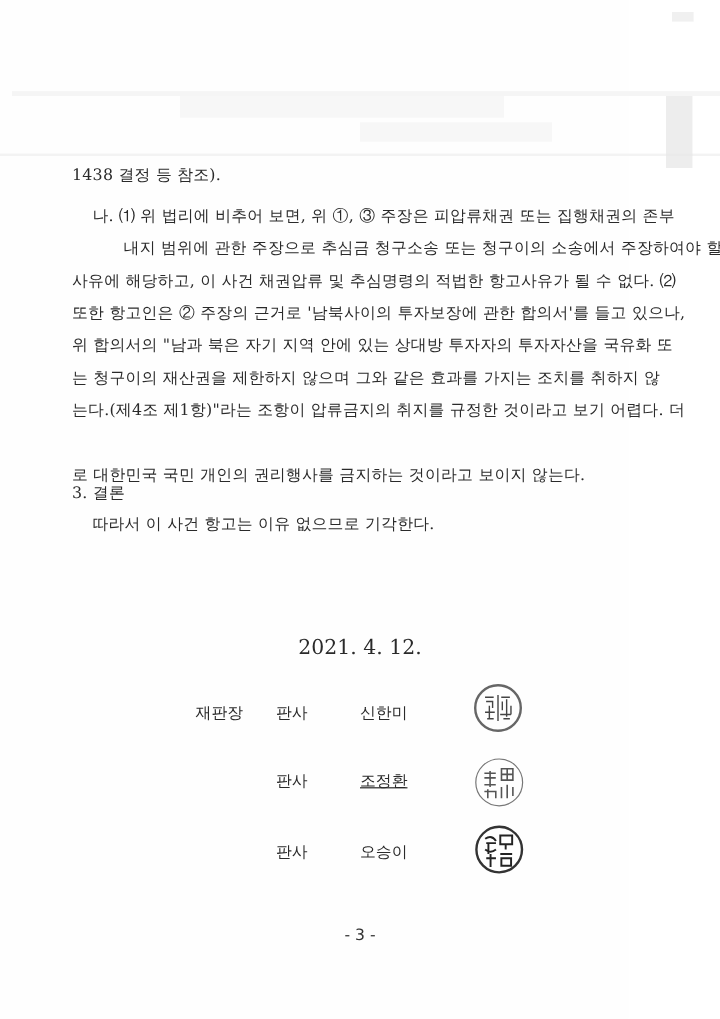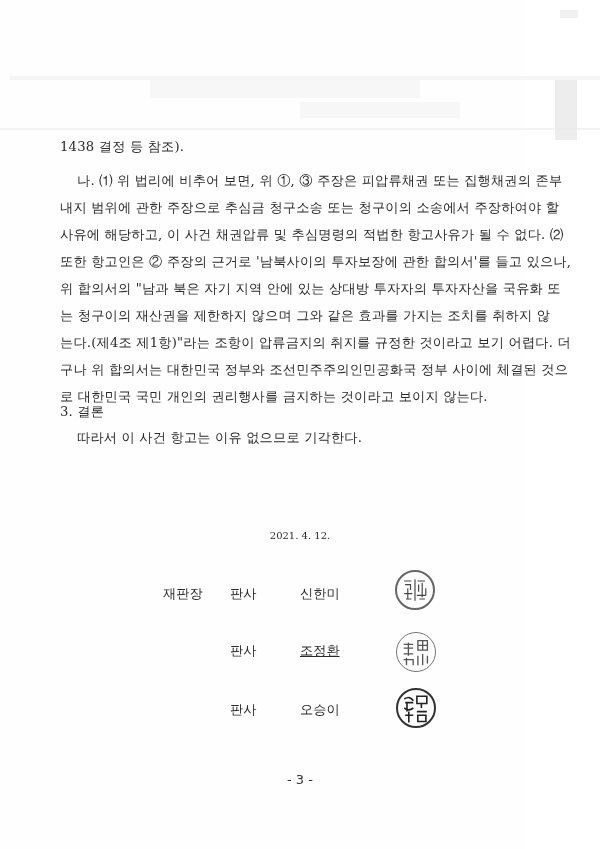--- a/index.html
+++ b/index.html
@@ -40,21 +40,21 @@
       text-align: justify;
       text-align-last: justify;
     }
     .indent { left: 77px; }
     .indent.justify { width: 454px; }
     .date {
       position: absolute;
       left: 0; width: 600px;
       text-align: center;
       top: 530px;
-      font-size: 10px;
+      font-size: 17px;
     }
     .sig-cell {
       position: absolute;
       font-size: 13.2px;
       white-space: nowrap;
     }
     .seal {
       position: absolute;
       border-radius: 50%;
       border: 2px solid #555;
@@ -79,27 +79,26 @@
 
   <div class="bleed" style="left:10px;top:76px;width:590px;height:4px;"></div>
   <div class="bleed" style="left:150px;top:80px;width:270px;height:18px;background:#f4f4f4;"></div>
   <div class="bleed" style="left:300px;top:102px;width:160px;height:16px;background:#f4f4f4;"></div>
   <div class="bleed" style="left:0;top:128px;width:600px;height:2px;background:#eeeeee;"></div>
   <div class="bleed" style="left:555px;top:80px;width:22px;height:60px;background:#e6e6e6;"></div>
   <div class="bleed" style="left:560px;top:10px;width:18px;height:8px;background:#eaeaea;"></div>
 
   <div class="line" style="top:139px;">1438 결정 등 참조).</div>
   <div class="line indent justify" style="top:173px;">나. ⑴ 위 법리에 비추어 보면, 위 ①, ③ 주장은 피압류채권 또는 집행채권의 존부</div>
-  <div class="line justify" style="top:200px;">내지 범위에 관한 주장으로 추심금 청구소송 또는 청구이의 소송에서 주장하여야 할</div>
+  <div class="line justify" style="top:200px;margin-left:43px;">내지 범위에 관한 주장으로 추심금 청구소송 또는 청구이의 소송에서 주장하여야 할</div>
   <div class="line justify" style="top:227px;">사유에 해당하고, 이 사건 채권압류 및 추심명령의 적법한 항고사유가 될 수 없다. ⑵</div>
   <div class="line justify" style="top:254px;">또한 항고인은 ② 주장의 근거로 '남북사이의 투자보장에 관한 합의서'를 들고 있으나,</div>
   <div class="line justify" style="top:281px;">위 합의서의 "남과 북은 자기 지역 안에 있는 상대방 투자자의 투자자산을 국유화 또</div>
   <div class="line justify" style="top:308px;">는 청구이의 재산권을 제한하지 않으며 그와 같은 효과를 가지는 조치를 취하지 않</div>
   <div class="line justify" style="top:335px;">는다.(제4조 제1항)"라는 조항이 압류금지의 취지를 규정한 것이라고 보기 어렵다. 더</div>
-  <div class="line justify" style="top:362px;">구나 위 합의서는 대한민국 정부와 조선민주주의인민공화국 정부 사이에 체결된 것으</div>
   <div class="line" style="top:389px;">로 대한민국 국민 개인의 권리행사를 금지하는 것이라고 보이지 않는다.</div>
 
   <div class="line" style="top:404px;">3. 결론</div>
   <div class="line indent" style="top:430px;">따라서 이 사건 항고는 이유 없으므로 기각한다.</div>
 
   <div class="date">2021. 4. 12.</div>
 
   <div class="sig-cell" style="left:163px;top:585px;">재판장</div>
   <div class="sig-cell" style="left:230px;top:585px;">판사</div>
   <div class="sig-cell" style="left:300px;top:585px;">신한미</div>

